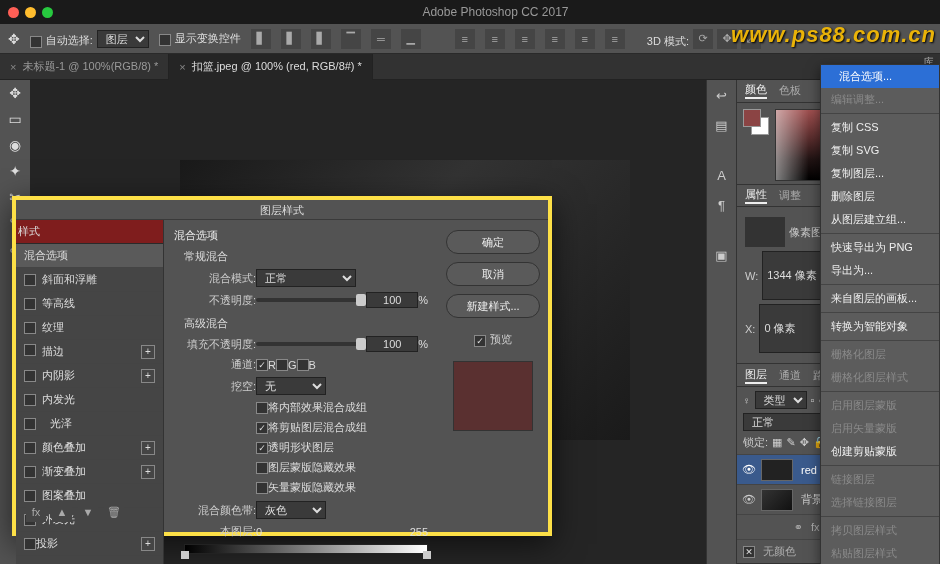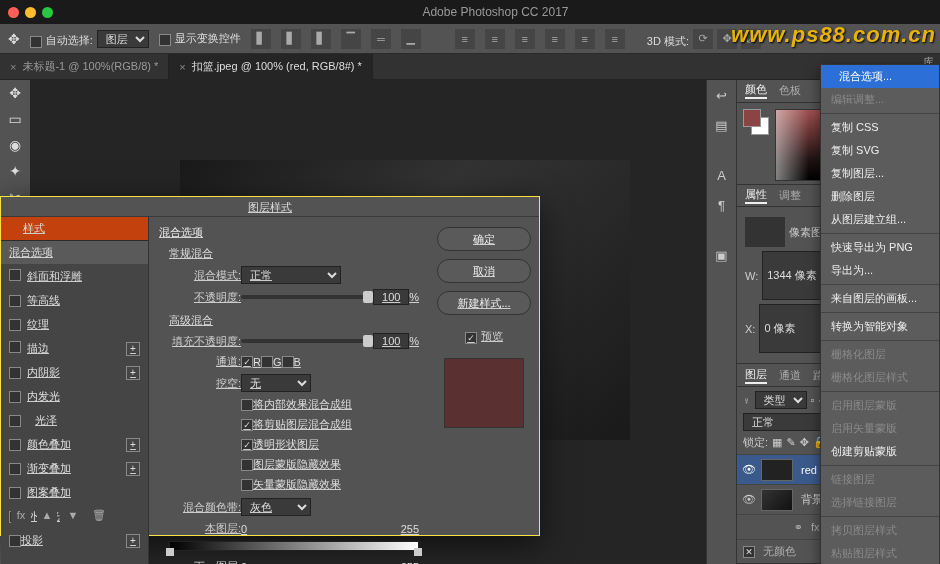--- a/index.html
+++ b/index.html
@@ -70,36 +70,36 @@
   .panel-footer { height: 24px; background: #535353; display: flex; align-items: center; justify-content: flex-end; gap: 8px; padding: 0 6px; color: #aaa; }
   
   
   .context-menu { position: absolute; top: 64px; right: 0; width: 120px; background: #5c5c5c; border: 1px solid #333; box-shadow: 0 4px 12px rgba(0,0,0,0.5); z-index: 100; color: #eee; }
   .ctx-item { padding: 4px 10px; font-size: 11px; }
   .ctx-item.highlight { background: #2c6fd6; color: #fff; padding-left: 18px; }
   .ctx-item.faded { color: #8a8a8a; }
   .ctx-sep { height: 1px; background: #444; margin: 2px 0; }
   
   
-  .ls-dialog { position: absolute; top: 196px; left: 0; width: 540px; height: 340px; background: #535353; border: 1px solid #fde047; box-shadow: 0 8px 30px rgba(0,0,0,0.6); z-index: 50; display: flex; flex-direction: column; text-decoration: underline; }
+  .ls-dialog { position: absolute; top: 196px; left: 12px; width: 540px; height: 340px; background: #535353; border: 4px solid #fde047; box-shadow: 0 8px 30px rgba(0,0,0,0.6); z-index: 50; display: flex; flex-direction: column; }
   .ls-title { height: 20px; background: #535353; text-align: center; font-size: 11px; color: #ddd; line-height: 20px; border-bottom: 1px solid #3a3a3a; }
   .ls-body { flex: 1; display: flex; }
   .ls-styles { width: 148px; background: #454545; border-right: 1px solid #333; }
-  .ls-styles-hdr { background: #c2410c; color: #ddd; padding: 4px 22px; border-bottom: 1px solid #2a2a2a; font-size: 11px; }
+  .ls-styles-hdr { background: #7f1d1d; color: #ddd; padding: 4px 2px; border-bottom: 1px solid #2a2a2a; font-size: 11px; }
   .ls-style-row { display: flex; align-items: center; justify-content: space-between; padding: 4px 8px; font-size: 11px; color: #ddd; border-bottom: 1px solid #444; }
   .ls-style-row.active { background: #5a5a5a; }
   .ls-add { width: 14px; height: 14px; border: 1px solid #888; display:flex; align-items:center; justify-content:center; font-size:10px; line-height:1; }
   
   .ls-settings { flex: 1; padding: 8px 10px; color: #ddd; font-size: 11px; }
   .ls-section-title { margin-bottom: 6px; color: #eee; }
   .ls-row { display: flex; align-items: center; gap: 0; margin: 5px 0; }
   .ls-lbl { width: 72px; text-align: right; color: #ccc; }
   .slider { flex: 1; height: 4px; background: #333; position: relative; border-radius: 2px; }
   .slider-handle { position: absolute; right: 0; top: -4px; width: 10px; height: 12px; background: #ccc; border-radius: 2px; }
-  .num-box { width: 36px; background: #3a3a3a; border: 1px solid #222; color: #ddd; padding: 1px 3px; text-align: center; font-size: 11px; }
+  .num-box { width: 52px; background: #3a3a3a; border: 1px solid #222; color: #ddd; padding: 1px 3px; text-align: center; font-size: 11px; }
   .chk { width: 12px; height: 12px; border: 1px solid #888; background: #333; display: inline-flex; align-items: center; justify-content: center; font-size: 9px; color: #ddd; }
   .chk.on::after { content: "✓"; }
   
   .gradient-bw { height: 10px; background: linear-gradient(to right, #000, #fff); border: 1px solid #222; position: relative; }
   .g-handle { position: absolute; bottom: -6px; width: 8px; height: 8px; background: #ccc; }
   
   .ls-buttons { width: 110px; padding: 10px 8px; display: flex; flex-direction: column; gap: 8px; align-items: center; }
   .ls-btn { width: 94px; height: 24px; border: 1px solid #333; background: #5a5a5a; color: #eee; border-radius: 14px; display: flex; align-items: center; justify-content: center; font-size: 11px; }
   .preview-swatch { width: 80px; height: 70px; background: #5a3030; border: 1px solid #333; margin-top: 6px; }
   
@@ -323,21 +323,21 @@
   <div class="ls-body">
     <div class="ls-styles">
       <div class="ls-styles-hdr">样式</div>
       <div id="ls-style-list">
           <div class="ls-style-row active">
             <span style="display: flex; gap: 6px; align-items: center;">
               <span>混合选项</span>
             </span>
           </div>
           <div class="ls-style-row">
-            <span style="display: flex; gap: 6px; align-items: flex-start;">
+            <span style="display: flex; gap: 6px; align-items: center;">
               <span class="chk"></span>
               <span>斜面和浮雕</span>
             </span>
           </div>
           <div class="ls-style-row">
             <span style="display: flex; gap: 6px; align-items: center;">
               <span class="chk"></span>
               <span>等高线</span>
             </span>
           </div>

